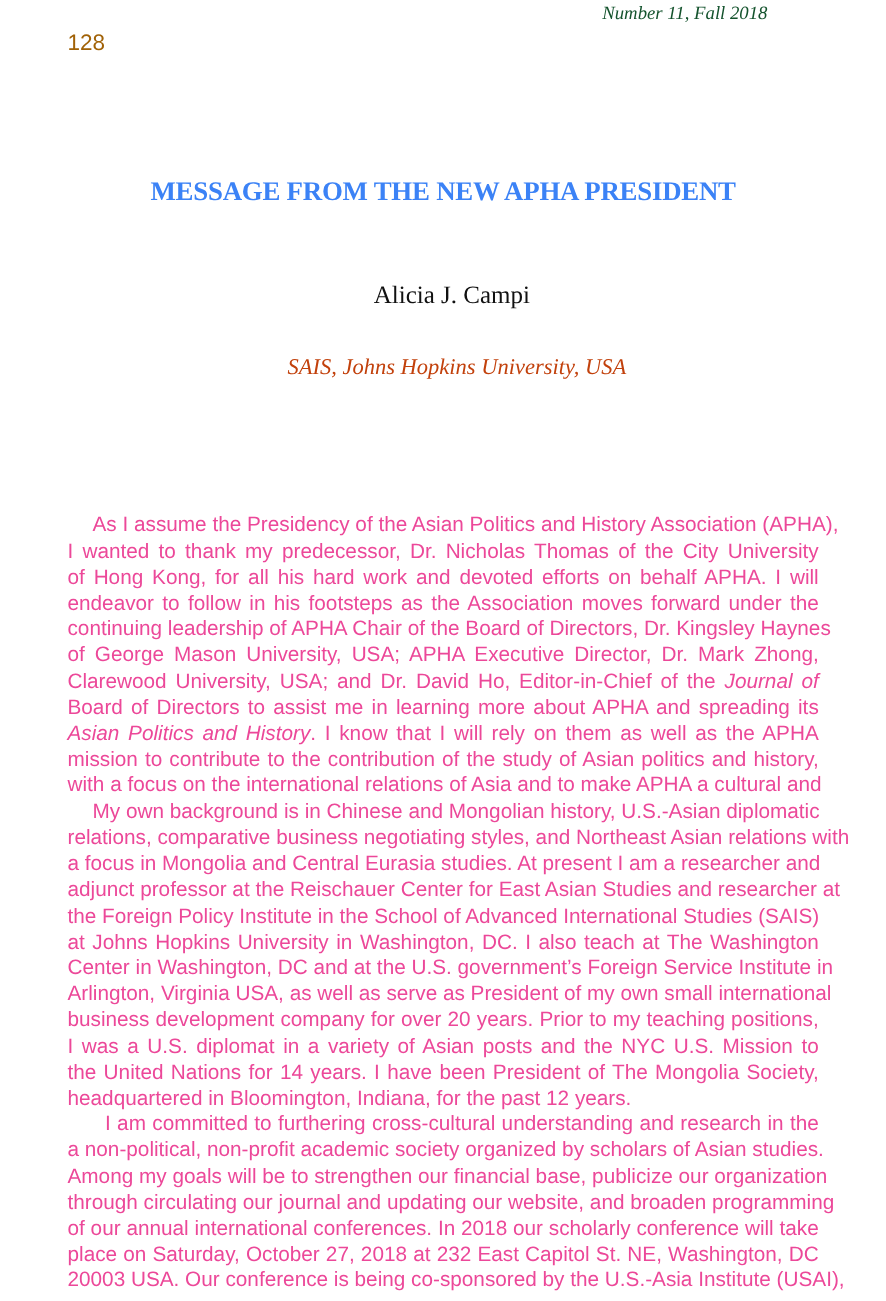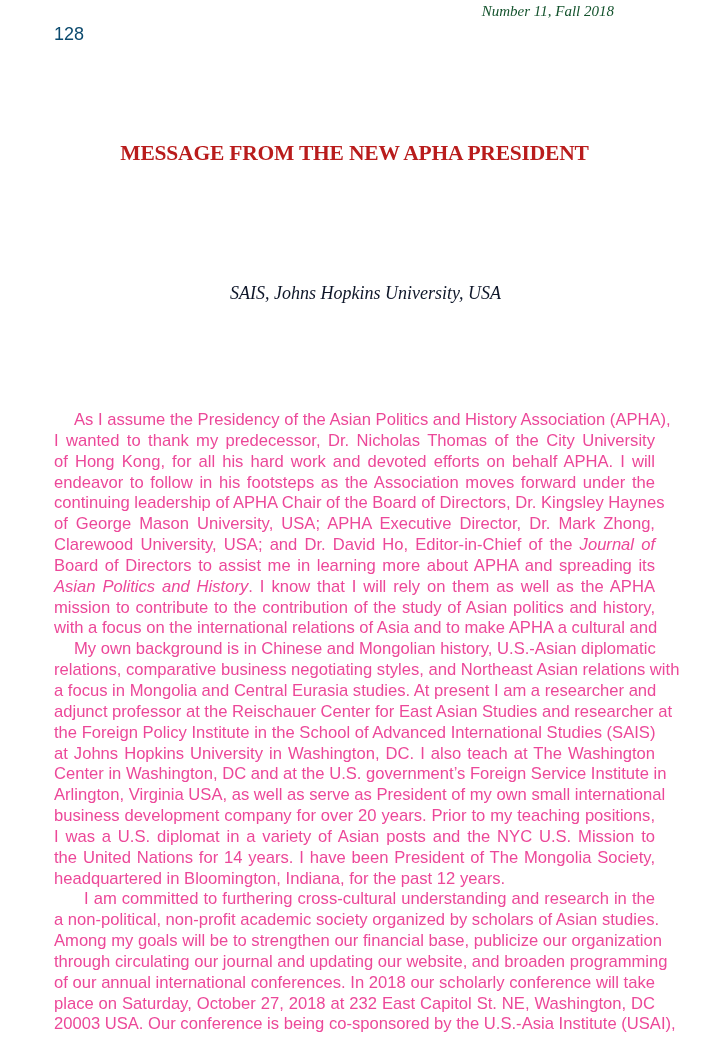--- a/index.html
+++ b/index.html
@@ -1,37 +1,38 @@
 <!DOCTYPE html>
 <html><head>
 <meta charset="utf-8">
 <style>
   html, body { margin: 0; padding: 0; background: #ffffff; }
   body { width: 709px; height: 1041px; overflow: hidden; position: relative; color: #111111; }
   .page { position: absolute; left: 0; top: 0; width: 709px; height: 1041px; }
   .running-head { position: absolute; top: 3px; right: 95px; font-family: "Liberation Serif", serif; font-style: italic; font-size: 15px; color: #14532d; white-space: nowrap; }
-  .page-number { position: absolute; top: 24px; left: 54px; font-family: "Liberation Sans", sans-serif; font-size: 18px; color: #0c4a6e; }
-  .title { position: absolute; top: 141px; left: 0; width: 709px; text-align: center; font-family: "Liberation Serif", serif; font-weight: bold; font-size: 21.5px; letter-spacing: -0.2px; color: #b91c1c; white-space: nowrap; }
+  .page-number { position: absolute; top: 24px; left: 54px; font-family: "Liberation Sans", sans-serif; font-size: 18px; color: #a16207; }
+  .title { position: absolute; top: 141px; left: 0; width: 709px; text-align: center; font-family: "Liberation Serif", serif; font-weight: bold; font-size: 21.5px; letter-spacing: -0.2px; color: #3b82f6; white-space: nowrap; }
   .author { position: absolute; top: 225px; left: 0; width: 709px; text-align: center; padding-left: 14px; box-sizing: border-box; font-family: "Liberation Serif", serif; font-size: 20px; color: #111; }
-  .affiliation { position: absolute; top: 283px; left: 0; width: 709px; text-align: center; padding-left: 22px; box-sizing: border-box; font-family: "Liberation Serif", serif; font-style: italic; font-size: 18px; color: #0f172a; }
+  .affiliation { position: absolute; top: 283px; left: 0; width: 709px; text-align: center; padding-left: 22px; box-sizing: border-box; font-family: "Liberation Serif", serif; font-style: italic; font-size: 18px; color: #c2410c; }
   .body { position: absolute; top: 366px; left: 54px; width: 601px; font-family: Liberation Sans, sans-serif; font-size: 16.6px; color: #ec4899; margin-top: 44px; }
   .line { height: 20.85px; line-height: 20.85px; white-space: nowrap; text-align: justify; text-align-last: justify; overflow: visible; }
   .line.last { text-align-last: left; }
   .line.indent { padding-left: 20px; }
   .line.indent2 { padding-left: 30px; }
   .it { font-style: italic; }
 </style>
 </head>
 <body>
 
 <div class="page">
   <div class="running-head">Number 11, Fall 2018</div>
   <div class="page-number">128</div>
 
   <h1 class="title" style="margin:0;">MESSAGE FROM THE NEW APHA PRESIDENT</h1>
+  <div class="author">Alicia J. Campi</div>
   <div class="affiliation">SAIS, Johns Hopkins University, USA</div>
 
   <div class="body">
 
     <div class="line indent">As I assume the Presidency of the Asian Politics and History Association (APHA),</div>
     <div class="line">I wanted to thank my predecessor, Dr. Nicholas Thomas of the City University</div>
     <div class="line">of Hong Kong, for all his hard work and devoted efforts on behalf APHA. I will</div>
     <div class="line">endeavor to follow in his footsteps as the Association moves forward under the</div>
     <div class="line">continuing leadership of APHA Chair of the Board of Directors, Dr. Kingsley Haynes</div>
     <div class="line">of George Mason University, USA; APHA Executive Director, Dr. Mark Zhong,</div>

